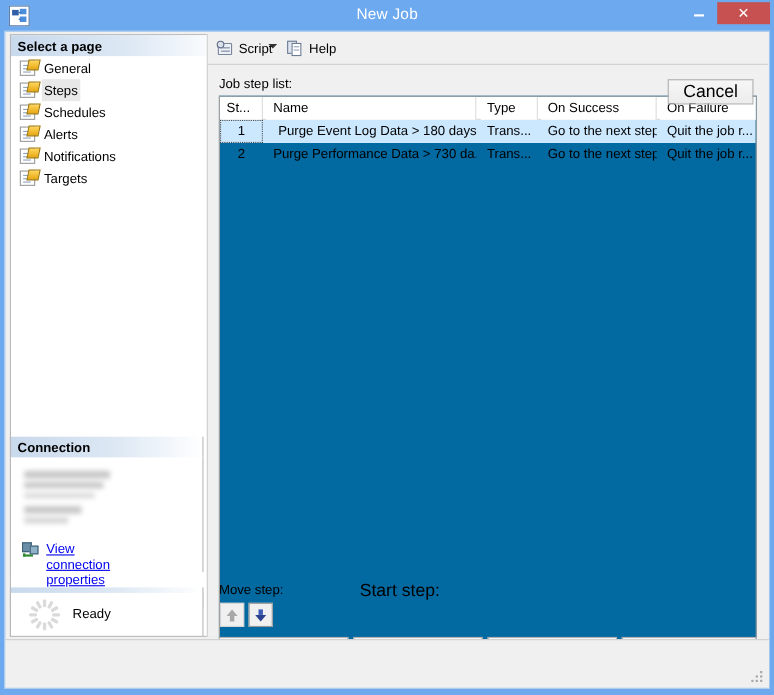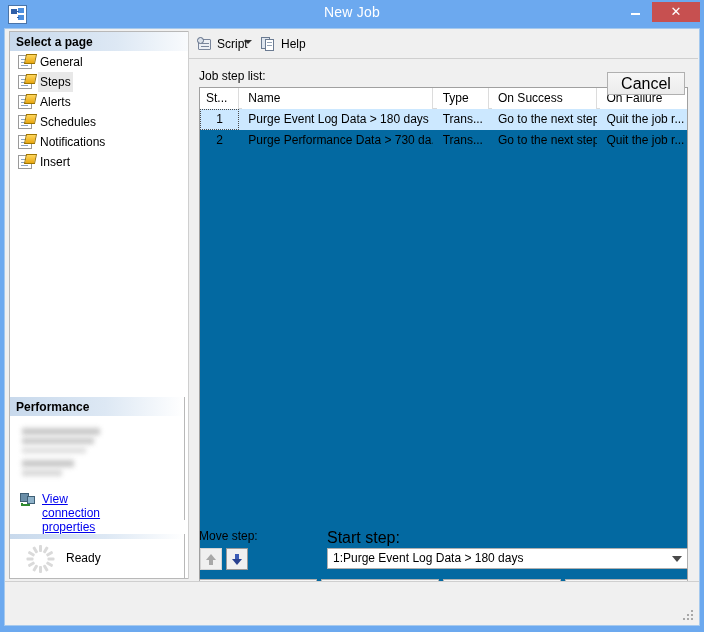--- a/index.html
+++ b/index.html
@@ -388,38 +388,38 @@
         <div class="page-item">
           <span class="pg-icon"></span>
           <span class="lbl">General</span>
         </div>
         <div class="page-item selected">
           <span class="pg-icon"></span>
           <span class="lbl">Steps</span>
         </div>
         <div class="page-item">
           <span class="pg-icon"></span>
-          <span class="lbl">Alerts</span>
+          <span class="lbl">Schedules</span>
         </div>
         <div class="page-item">
           <span class="pg-icon"></span>
-          <span class="lbl">Schedules</span>
+          <span class="lbl">Alerts</span>
         </div>
         <div class="page-item">
           <span class="pg-icon"></span>
           <span class="lbl">Notifications</span>
         </div>
         <div class="page-item">
           <span class="pg-icon"></span>
-          <span class="lbl">Insert</span>
-        </div>
-      </div>
-    </div>
-
-    <div class="conn-header">Performance</div>
+          <span class="lbl">Targets</span>
+        </div>
+      </div>
+    </div>
+
+    <div class="conn-header">Connection</div>
     <div class="conn-body">
       <div class="blur-line bl1"></div>
       <div class="blur-line bl2"></div>
       <div class="blur-line bl3"></div>
       <div class="blur-line bl4"></div>
       <div class="blur-line bl5"></div>
       <div class="conn-link-row">
         <span class="srv-icon">
           <span class="s1"></span>
             <span class="s2"></span>
@@ -476,21 +476,21 @@
         <div class="lv-header">
           <span class="lv-th" style="width:39px;">St...</span>
           <span class="lv-th" style="width:191px;">Name</span>
           <span class="lv-th" style="width:52px;">Type</span>
           <span class="lv-th" style="width:105px;">On Success</span>
           <span class="lv-th" style="width:100px;">On Failure</span>
         </div>
 
         <div class="lv-row selected">
           <span class="lv-td col-step" style="width:39px;">1</span>
-          <span class="lv-td" style="width:191px;">Purge Event Log Data &gt; 180 days</span>
+          <span class="lv-td" style="width:191px;text-align:right;">Purge Event Log Data &gt; 180 days</span>
           <span class="lv-td" style="width:52px;">Trans...</span>
           <span class="lv-td" style="width:105px;">Go to the next step</span>
           <span class="lv-td" style="width:100px;">Quit the job r...</span>
         </div>
 
         <div class="lv-row">
           <span class="lv-td col-step" style="width:39px;">2</span>
           <span class="lv-td" style="width:191px;">Purge Performance Data &gt; 730 da...</span>
           <span class="lv-td" style="width:52px;">Trans...</span>
           <span class="lv-td" style="width:105px;">Go to the next step</span>
@@ -507,24 +507,20 @@
             <span class="s"></span>
           </span>
       </div>
       <div class="arrow-btn btn-down enabled">
         <span class="tri-dn">
             <span class="t"></span>
             <span class="s"></span>
           </span>
       </div>
 
-      <div class="combo">
-        <span class="combo-text">1:Purge Event Log Data &gt; 180 days</span>
-        <span class="combo-arrow"></span>
-      </div>
 
       <div class="btnrow">
         <div class="dlg-btn b-new">New...</div>
         <div class="dlg-btn b-insert">Insert...</div>
         <div class="dlg-btn b-edit">Edit</div>
         <div class="dlg-btn b-delete">Delete</div>
       </div>
     </div>
 
     <div class="footer"></div>

